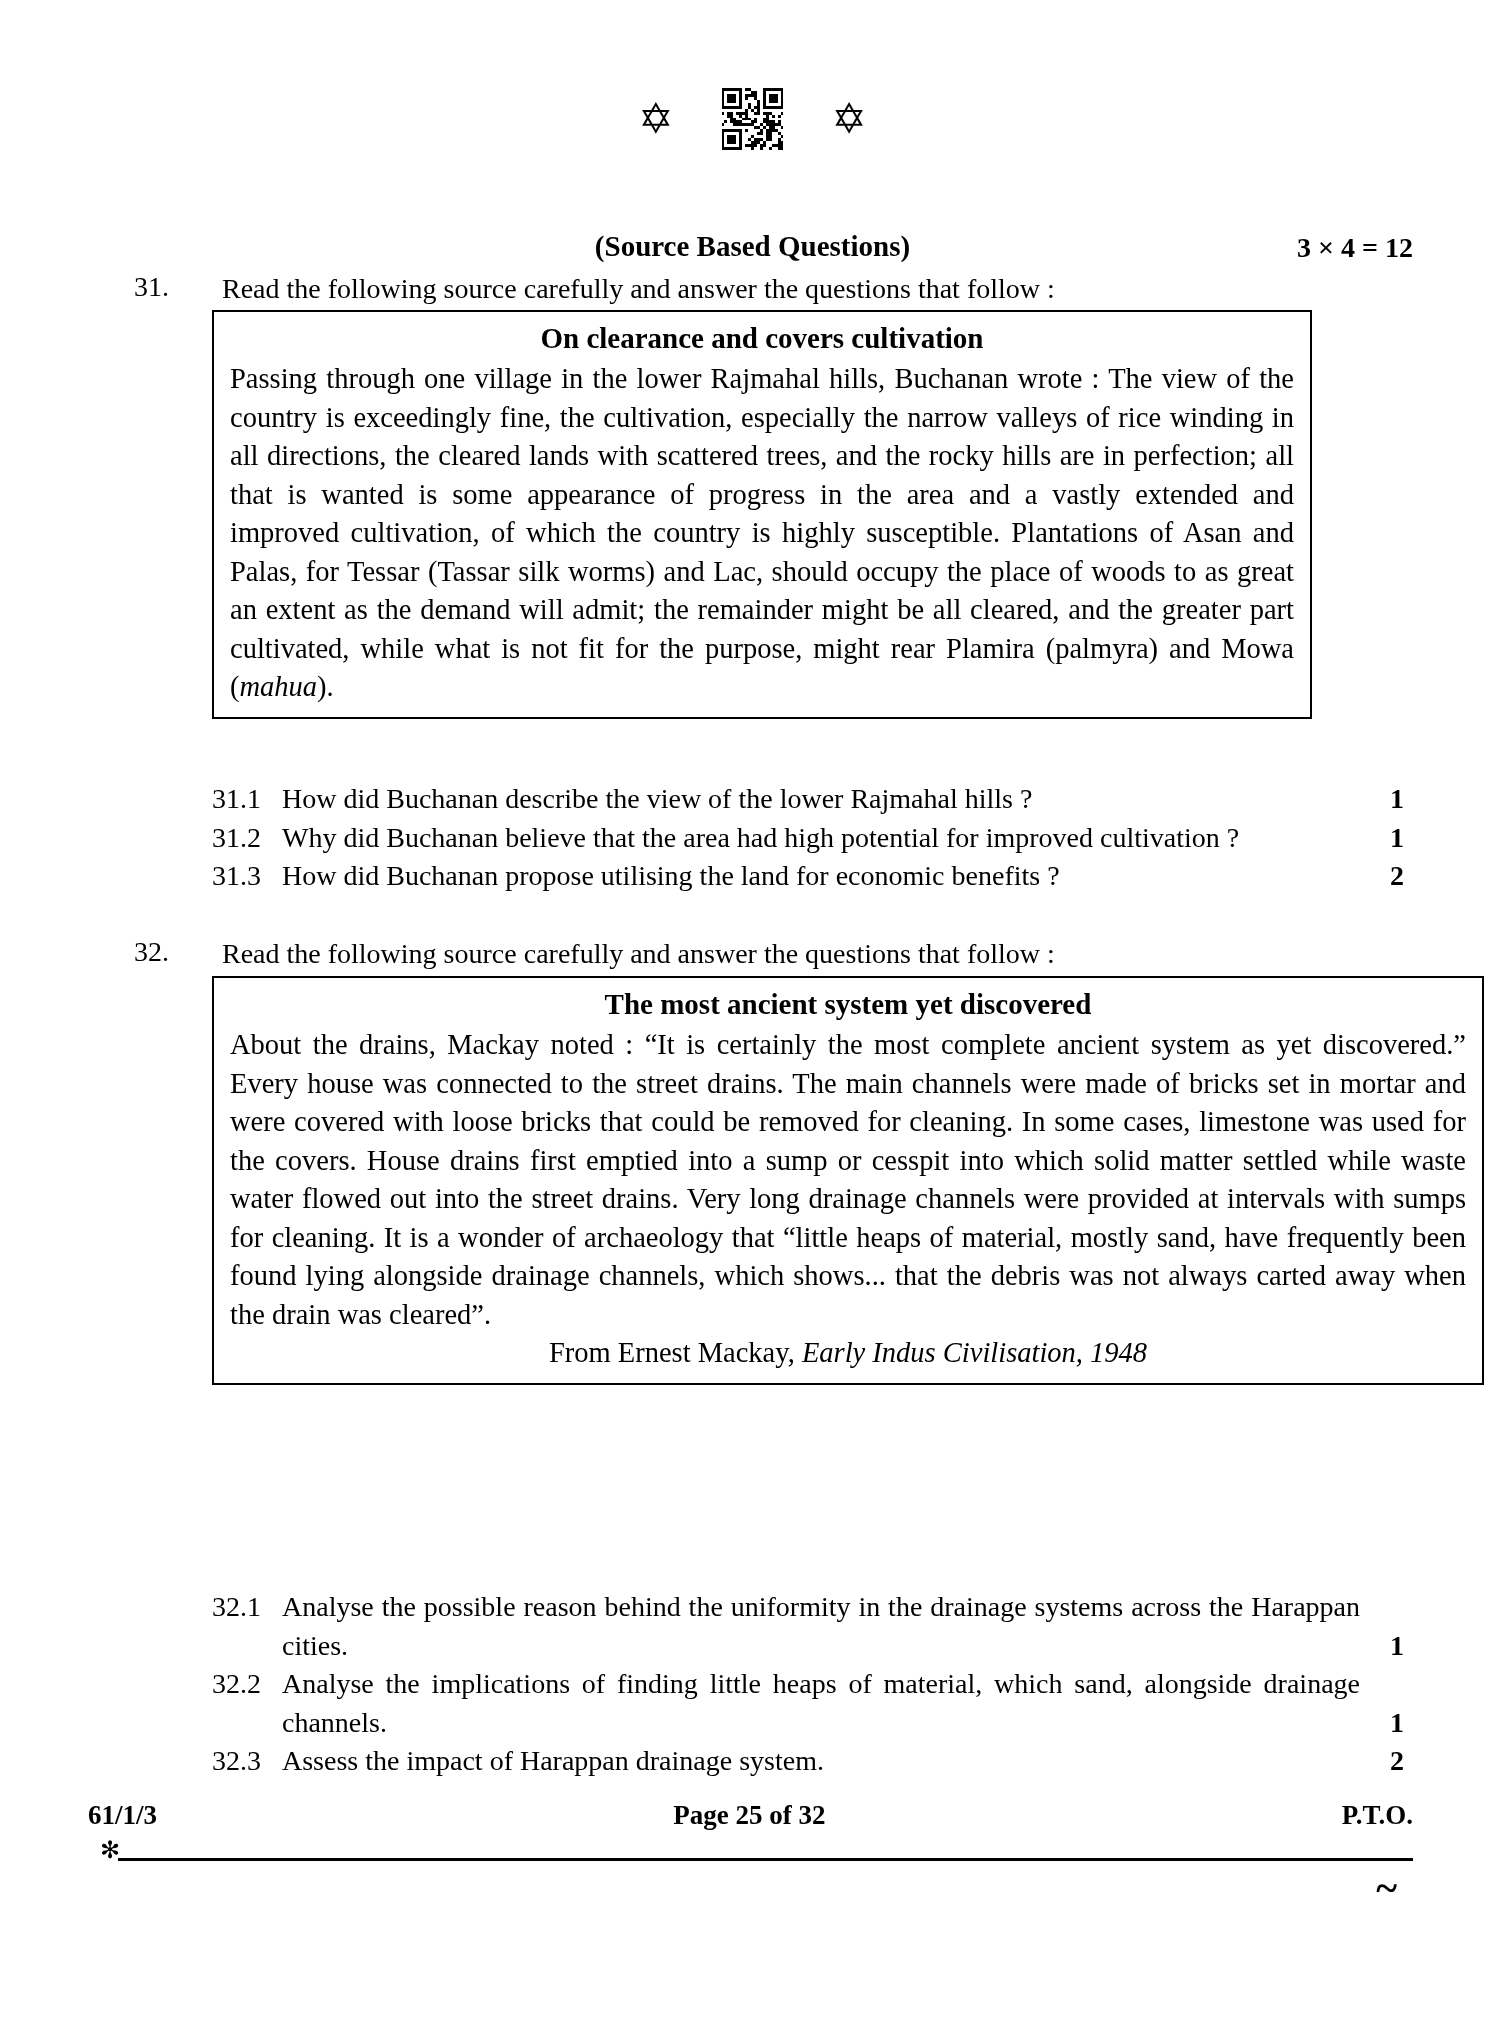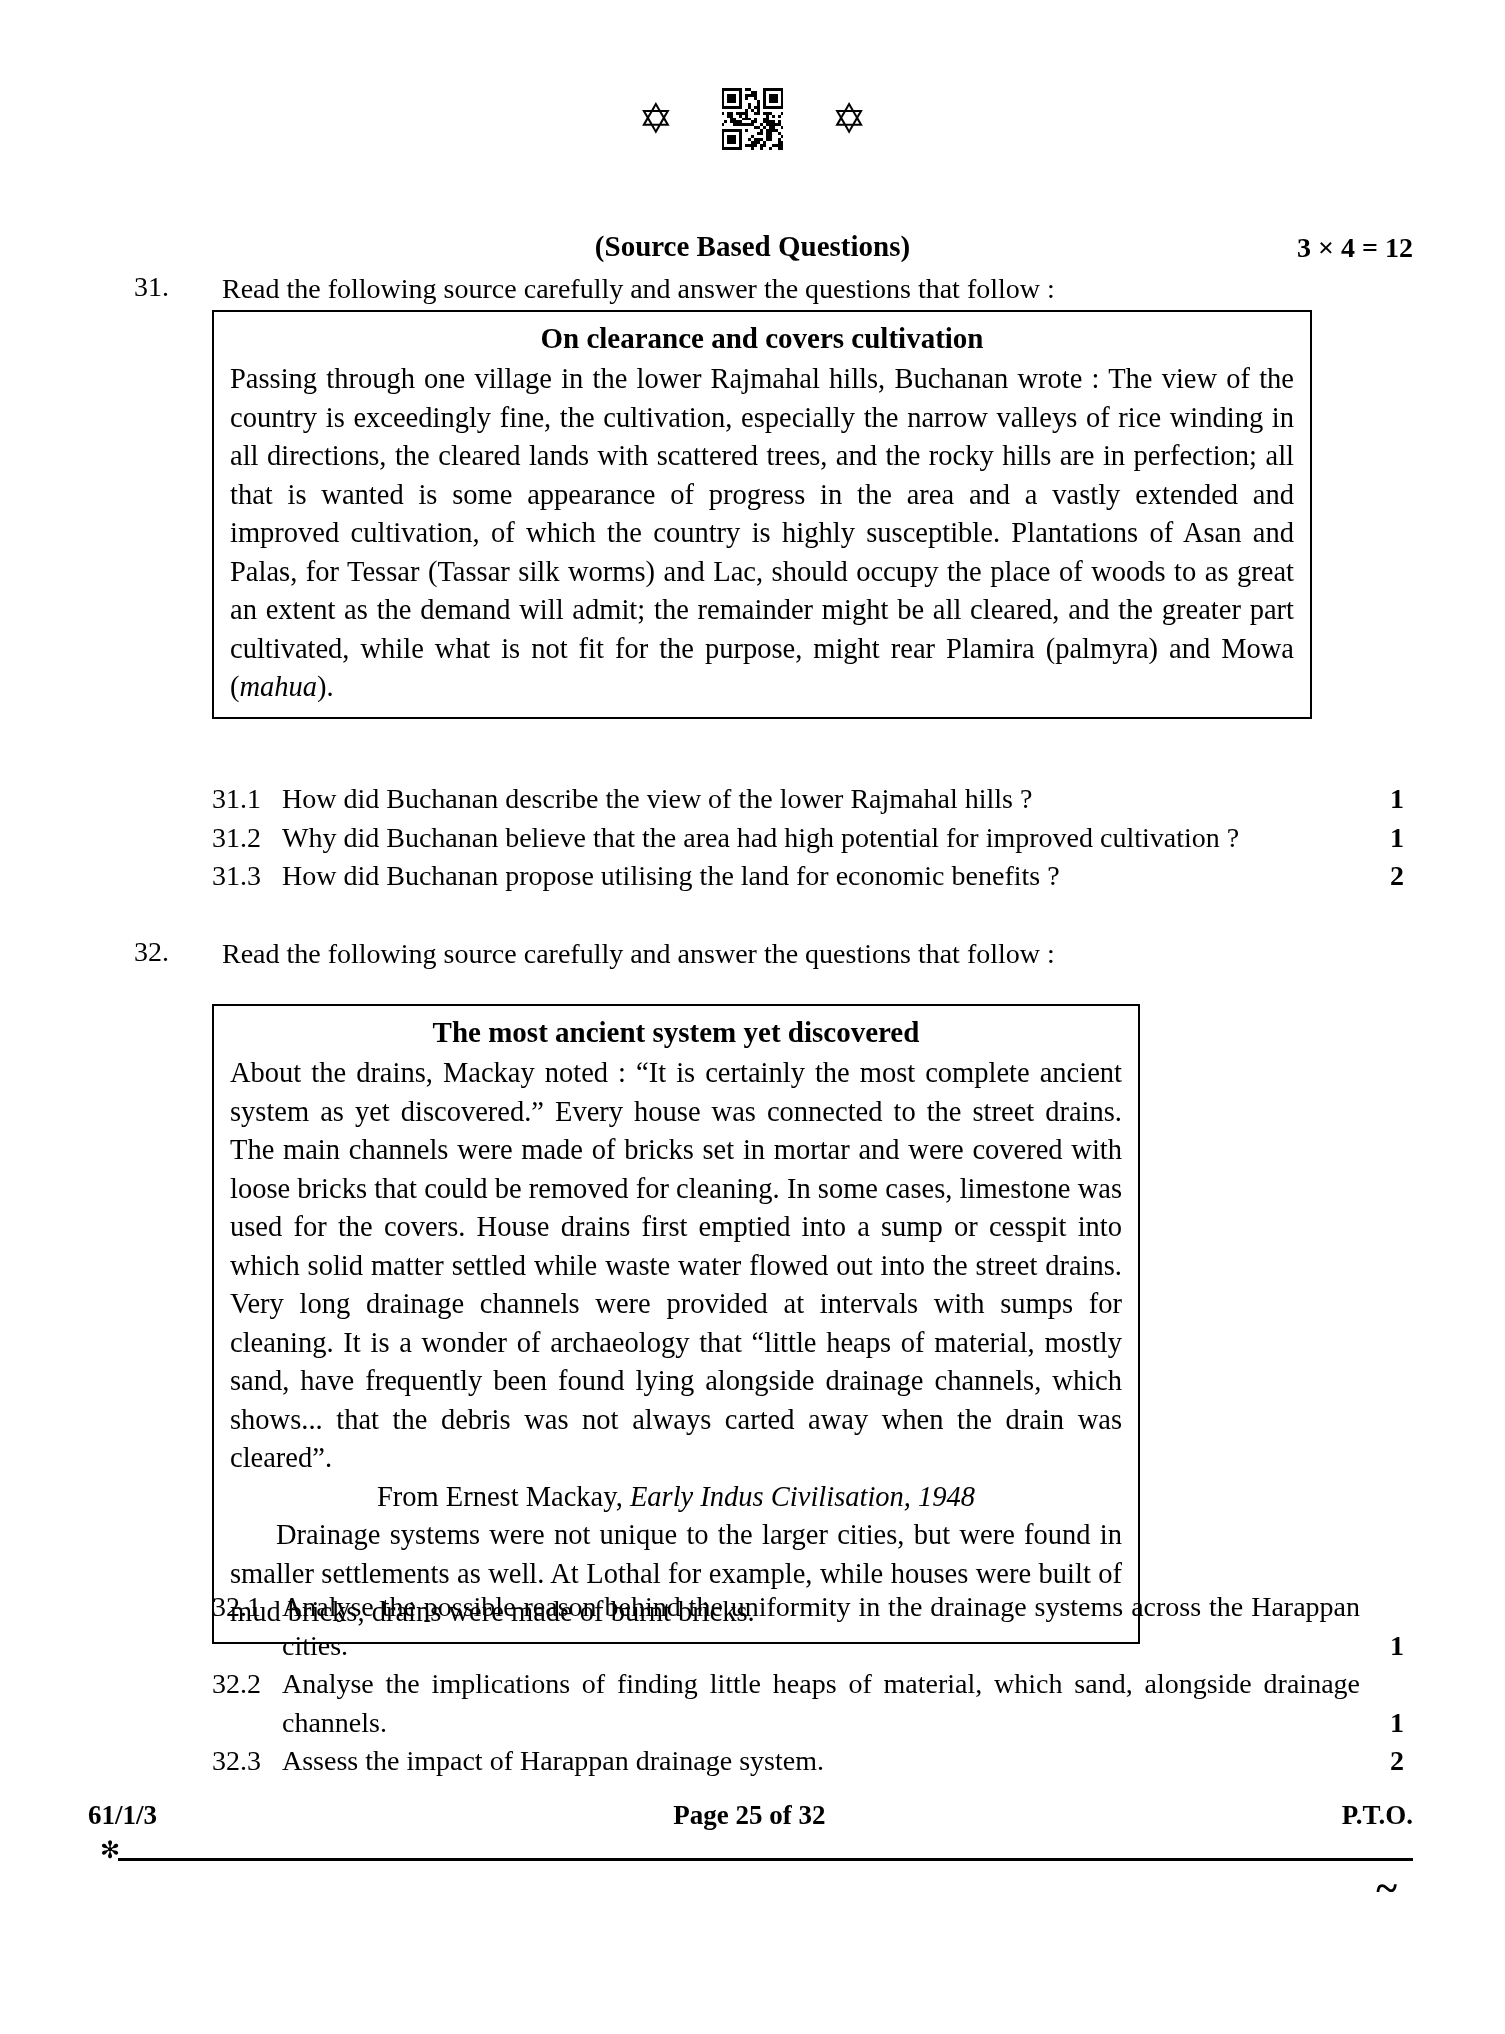--- a/index.html
+++ b/index.html
@@ -657,25 +657,24 @@
     <div class="row">
       <span class="lbl">31.3</span>
       <span class="txt">How did Buchanan propose utilising the land for economic benefits ?</span>
       <span class="mk">2</span>
     </div>
   </div>
 
   <div class="qnum" style="left:134px; top:936px;">32.</div>
   <div class="instr" style="left:222px; top:936px; width:1180px;">Read the following source carefully and answer the questions that follow :</div>
 
-  <div class="srcbox" style="left:212px; top:976px; width:928px;margin-top:28px;">
+  <div class="srcbox" style="left:212px; top:976px; width:1272px;">
     <div class="bxtitle">The most ancient system yet discovered</div>
     <p class="lastleft">About the drains, Mackay noted :  “It is certainly the most complete ancient system as yet discovered.” Every house was connected to the street drains. The main channels were made of bricks set in mortar and were covered with loose bricks that could be removed for cleaning. In some cases, limestone was used for the covers. House drains first emptied into a sump or cesspit into which solid matter settled while waste water flowed out into the street drains. Very long drainage channels were provided at intervals with sumps for cleaning. It is a wonder of archaeology that “little heaps of material, mostly sand, have frequently been found lying alongside drainage channels, which shows... that the debris was not always carted away when the drain was cleared”.</p>
     <p class="center"><span>From Ernest Mackay, </span><span class="ital">Early Indus Civilisation, 1948</span></p>
-    <p class="indent lastleft">Drainage systems were not unique to the larger cities, but were found in smaller settlements as well. At Lothal for example, while houses were built of mud bricks, drains were made of burnt bricks.</p>
   </div>
 
   <div class="subq" style="left:212px; top:1588px; width:1192px;">
     <div class="row">
       <span class="lbl">32.1</span>
       <span class="txt" style="text-align:justify;">Analyse the possible reason behind the uniformity in the drainage systems across the Harappan cities.</span>
       <span class="mk" style="align-self:flex-end;">1</span>
     </div>
     <div class="row">
       <span class="lbl">32.2</span>

